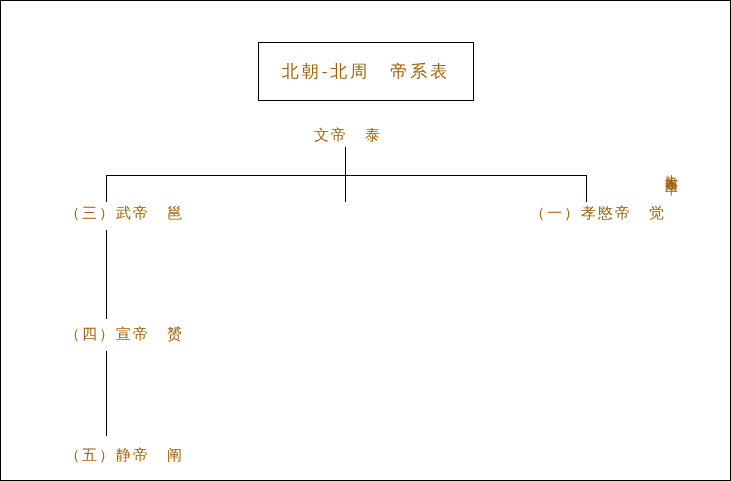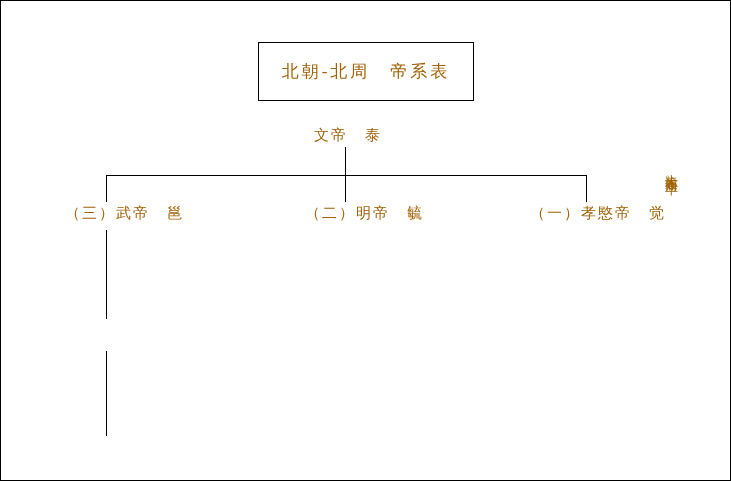--- a/index.html
+++ b/index.html
@@ -44,21 +44,22 @@
 
   <div class="node" style="left:313px;top:126px;">文帝　泰</div>
 
   <div class="vline" style="left:344px;top:146px;height:29px;"></div>
   <div class="hline" style="left:105px;top:174px;width:481px;"></div>
   <div class="vline" style="left:105px;top:174px;height:27px;"></div>
   <div class="vline" style="left:344px;top:174px;height:27px;"></div>
   <div class="vline" style="left:585px;top:174px;height:27px;"></div>
 
   <div class="node" style="left:64px;top:204px;">（三）武帝　邕</div>
-  <div class="node" style="left:304px;top:204px;">（二）明帝　毓</div>
   <div class="node" style="left:529px;top:204px;text-align:center;">（一）孝愍帝　觉</div>
 
   <div class="v-note">未逾年而卒。</div>
 
   <div class="vline" style="left:105px;top:229px;height:89px;"></div>
+  <div class="node" style="left:64px;top:325px;">（四）宣帝　赟</div>
   <div class="vline" style="left:105px;top:350px;height:85px;"></div>
+  <div class="node" style="left:64px;top:446px;">（五）静帝　阐</div>
 
 </div>
 
 </body></html>

